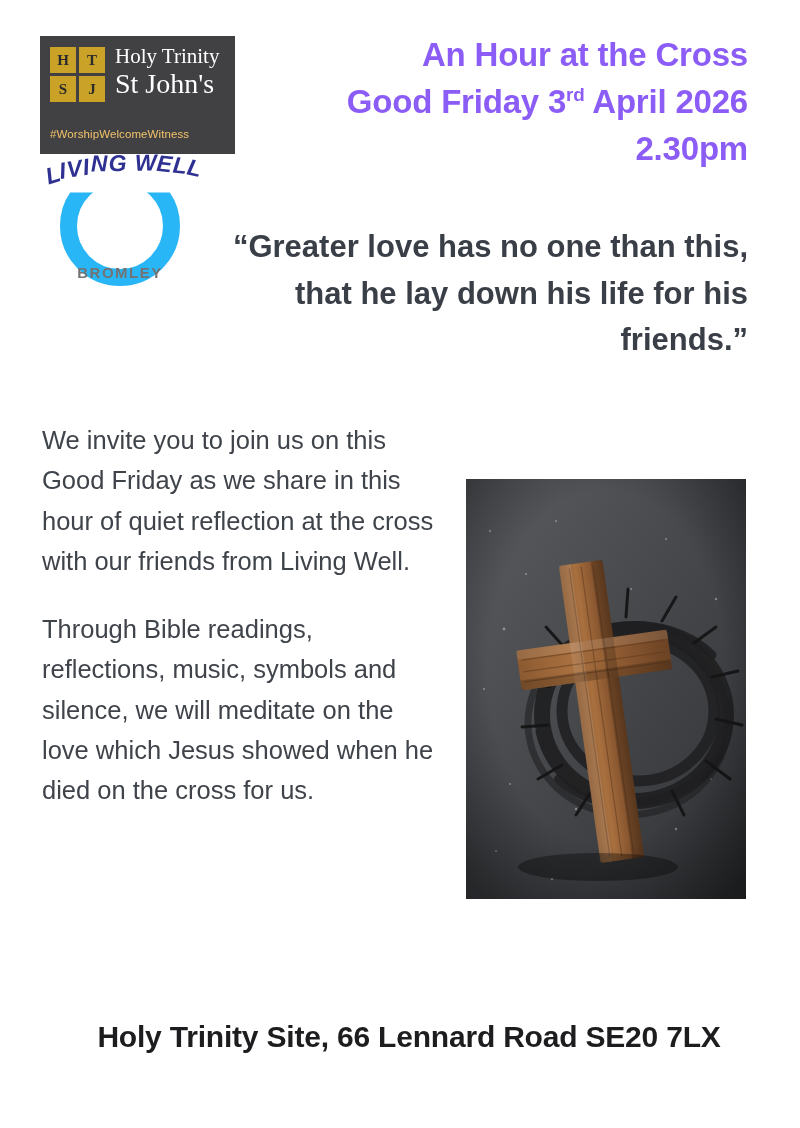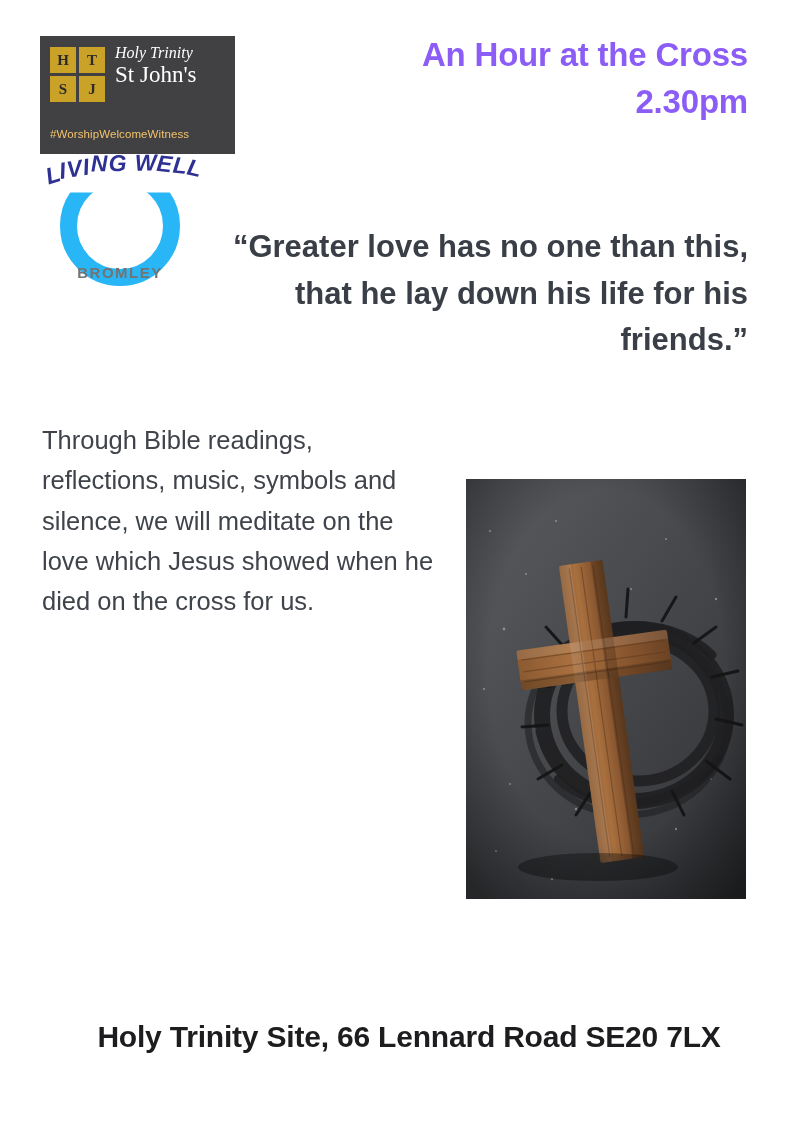--- a/index.html
+++ b/index.html
@@ -54,26 +54,25 @@
     text-align: center;
     font-family: "Liberation Serif", serif;
   }
   .htsj-name {
     margin-left: 10px;
     color: #ffffff;
     font-family: "Liberation Serif", serif;
     line-height: 1.15;
   }
   .htsj-name .l1 {
-    font-size: 16px;
+    font-size: 21px;
     display: block;
-    font-style: italic;
   }
   .htsj-name .l2 {
-    font-size: 23px;
+    font-size: 28px;
     display: block;
   }
   .htsj-tag {
     color: #f2c36b;
     font-size: 11.5px;
     margin-top: 26px;
     letter-spacing: 0.1px;
   }
 
   .logo-lw {
@@ -230,26 +229,28 @@
   <div class="logo-lw">
     <div class="lw-ring"></div>
     <div class="lw-word-top">
       <span class="w1">L</span><span class="w2">IVI</span><span class="w3">NG&nbsp;W</span><span class="w4">EL</span><span class="w5">L</span>
     </div>
     <div class="lw-word-bottom">BROMLEY</div>
   </div>
 
   <div class="header">
     <div>An Hour at the Cross</div>
+    <div><span>Good Friday 3</span><sup>rd</sup><span> April 2026</span></div>
     <div>2.30pm</div>
   </div>
 
   <div class="quote">“Greater love has no one than this, that he lay down his life for his friends.”</div>
 
   <div class="body-text">
+    <p>We invite you to join us on this Good Friday as we share in this hour of quiet reflection at the cross with our friends from Living Well.</p>
     <p>Through Bible readings, reflections, music, symbols and silence, we will meditate on the love which Jesus showed when he died on the cross for us.</p>
   </div>
 
   <div class="photo">
     <svg width="280" height="420" viewBox="0 0 280 420" role="img" aria-label="cross photo">
       <defs>
         <linearGradient id="bg" x1="0" y1="0" x2="1" y2="1">
           <stop offset="0%" stop-color="#5a5c60"></stop>
           <stop offset="45%" stop-color="#47494d"></stop>
           <stop offset="100%" stop-color="#303235"></stop>

